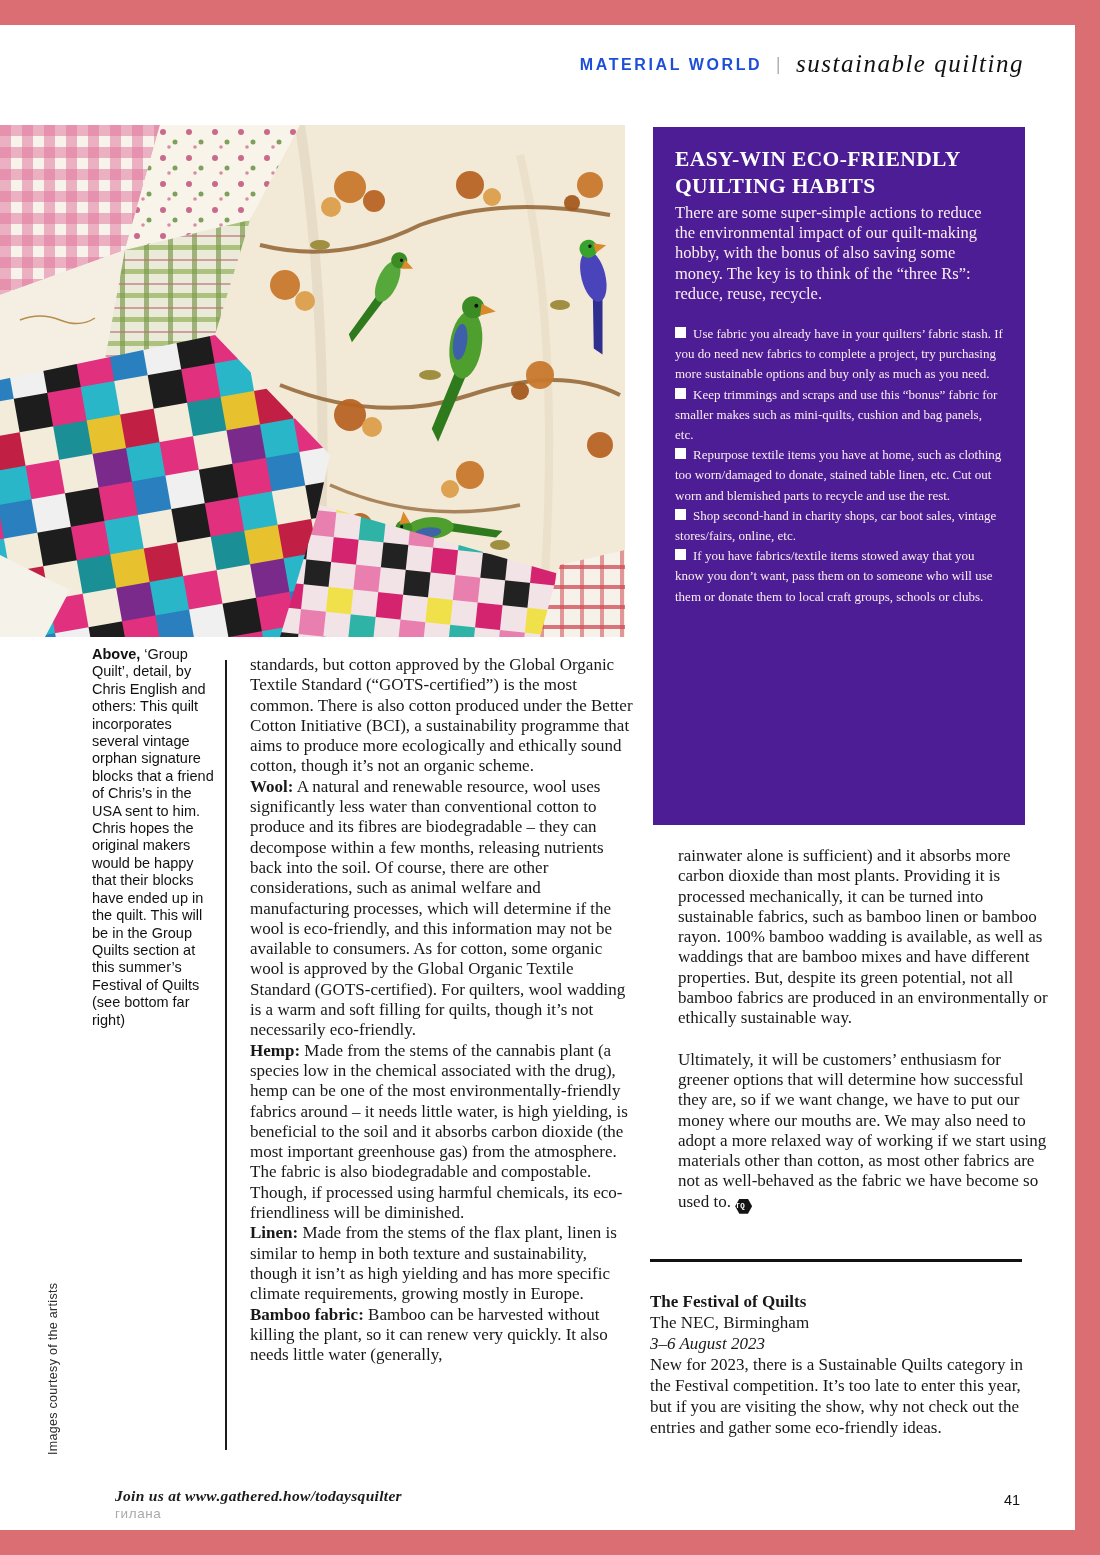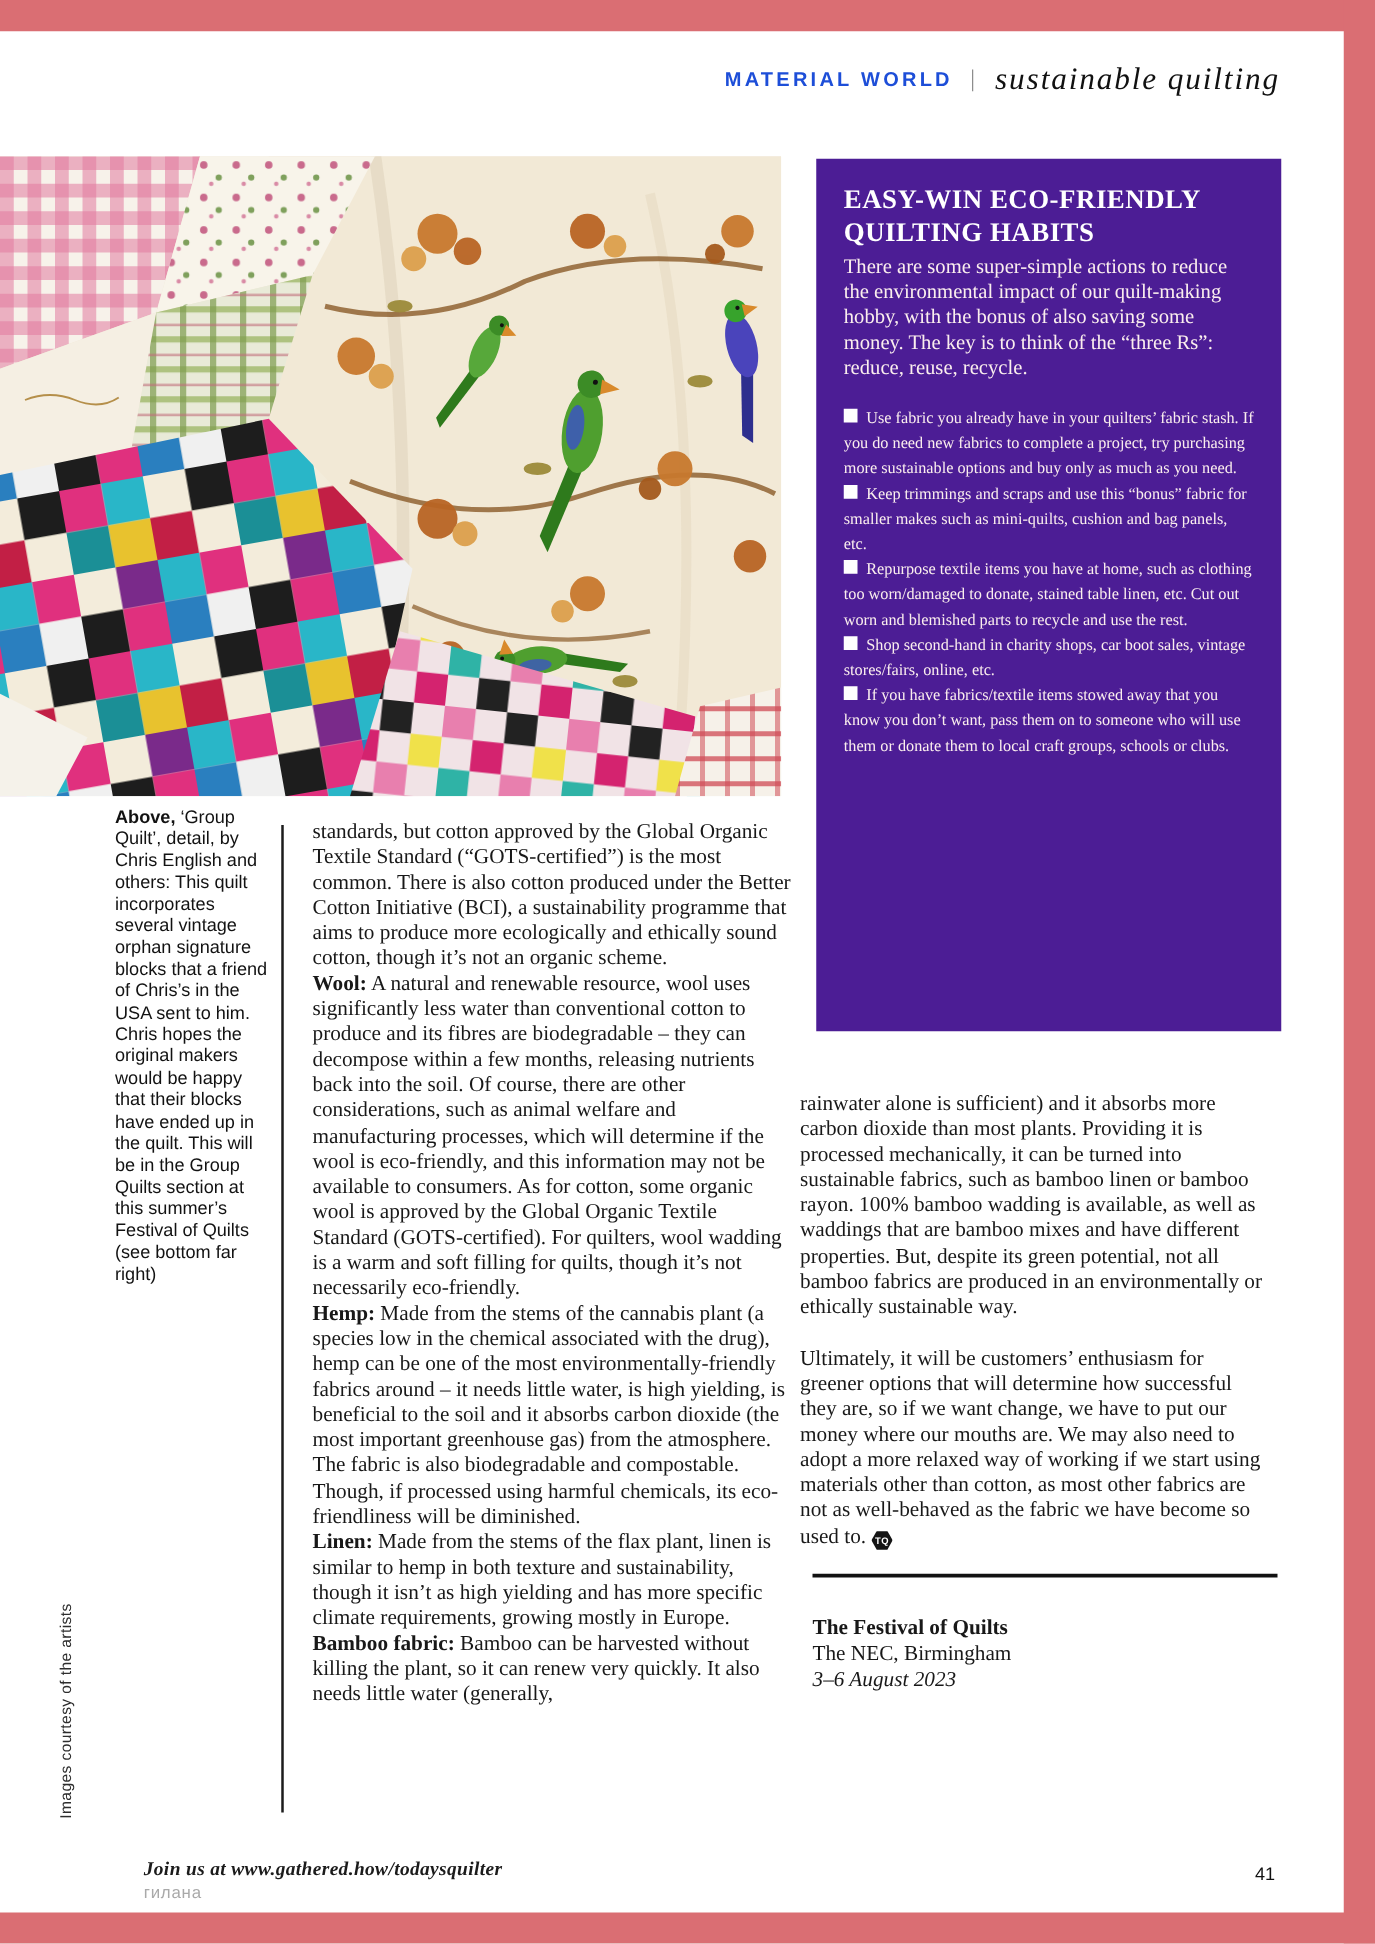--- a/index.html
+++ b/index.html
@@ -31,28 +31,28 @@
   .caption{position:absolute;left:92px;top:646px;width:128px;
         font-family:"Liberation Sans",sans-serif;font-size:14.5px;line-height:17.4px;color:#121212;}
   .caption b{font-weight:700;}
 
   .vline{position:absolute;left:225px;top:660px;width:1.5px;height:790px;background:#1c1c1c;}
 
   .colmid{position:absolute;left:250px;top:655px;width:386px;font-size:17px;line-height:20.3px;color:#181818;}
   .colmid p{margin:0;}
   .colmid b{font-weight:700;}
 
-  .colright{position:absolute;left:640px;top:846px;width:376px;font-size:17px;line-height:20.3px;color:#181818;margin-top:27px;}
+  .colright{position:absolute;left:678px;top:846px;width:376px;font-size:17px;line-height:20.3px;color:#181818;}
   .colright p{margin:0;}
   .colright .p2{margin-top:21px;}
 
   .endmark{display:inline-block;width:17px;height:15px;background:#141414;vertical-align:-1px;
         clip-path:polygon(25% 0,75% 0,100% 50%,75% 100%,25% 100%,0 50%);
-        color:#fff;font-family:Liberation Sans, sans-serif;font-weight:700;font-size:7.5px;
-        text-align:center;line-height:15px;letter-spacing:.5px;}
+        color:#fff;font-family:Liberation Mono, monospace;font-weight:700;font-size:7.5px;
+        line-height:15px;letter-spacing:.5px;}
 
   .hr2{position:absolute;left:650px;top:1259px;width:372px;height:2.5px;background:#121212;}
 
   .festival{position:absolute;left:650px;top:1291px;width:376px;font-size:17px;line-height:21px;color:#181818;}
   .festival .f-title{font-weight:700;}
   .festival .f-dates{font-style:italic;}
   .festival div{margin:0;}
 
   .credit{position:absolute;left:46px;top:1255px;height:200px;
         writing-mode:vertical-rl;transform:rotate(180deg);
@@ -253,20 +253,21 @@
     <p>rainwater alone is sufficient) and it absorbs more carbon dioxide than most plants. Providing it is processed mechanically, it can be turned into sustainable fabrics, such as bamboo linen or bamboo rayon. 100% bamboo wadding is available, as well as waddings that are bamboo mixes and have different properties. But, despite its green potential, not all bamboo fabrics are produced in an environmentally or ethically sustainable way.</p>
     <p class="p2"><span>Ultimately, it will be customers’ enthusiasm for greener options that will determine how successful they are, so if we want change, we have to put our money where our mouths are. We may also need to adopt a more relaxed way of working if we start using materials other than cotton, as most other fabrics are not as well-behaved as the fabric we have become so used to. </span><span class="endmark">TQ</span></p>
   </div>
 
   <div class="hr2"></div>
 
   <div class="festival">
     <div class="f-title">The Festival of Quilts</div>
     <div class="f-venue">The NEC, Birmingham</div>
     <div class="f-dates">3–6 August 2023</div>
+    <div class="f-body">New for 2023, there is a Sustainable Quilts category in the Festival competition. It’s too late to enter this year, but if you are visiting the show, why not check out the entries and gather some eco-friendly ideas.</div>
   </div>
 
   <div class="credit">Images courtesy of the artists</div>
 
   <div class="footer-link">Join us at www.gathered.how/todaysquilter</div>
   <div class="footer-mark">гилана</div>
   <div class="pagenum">41</div>
 
 </div>
 

